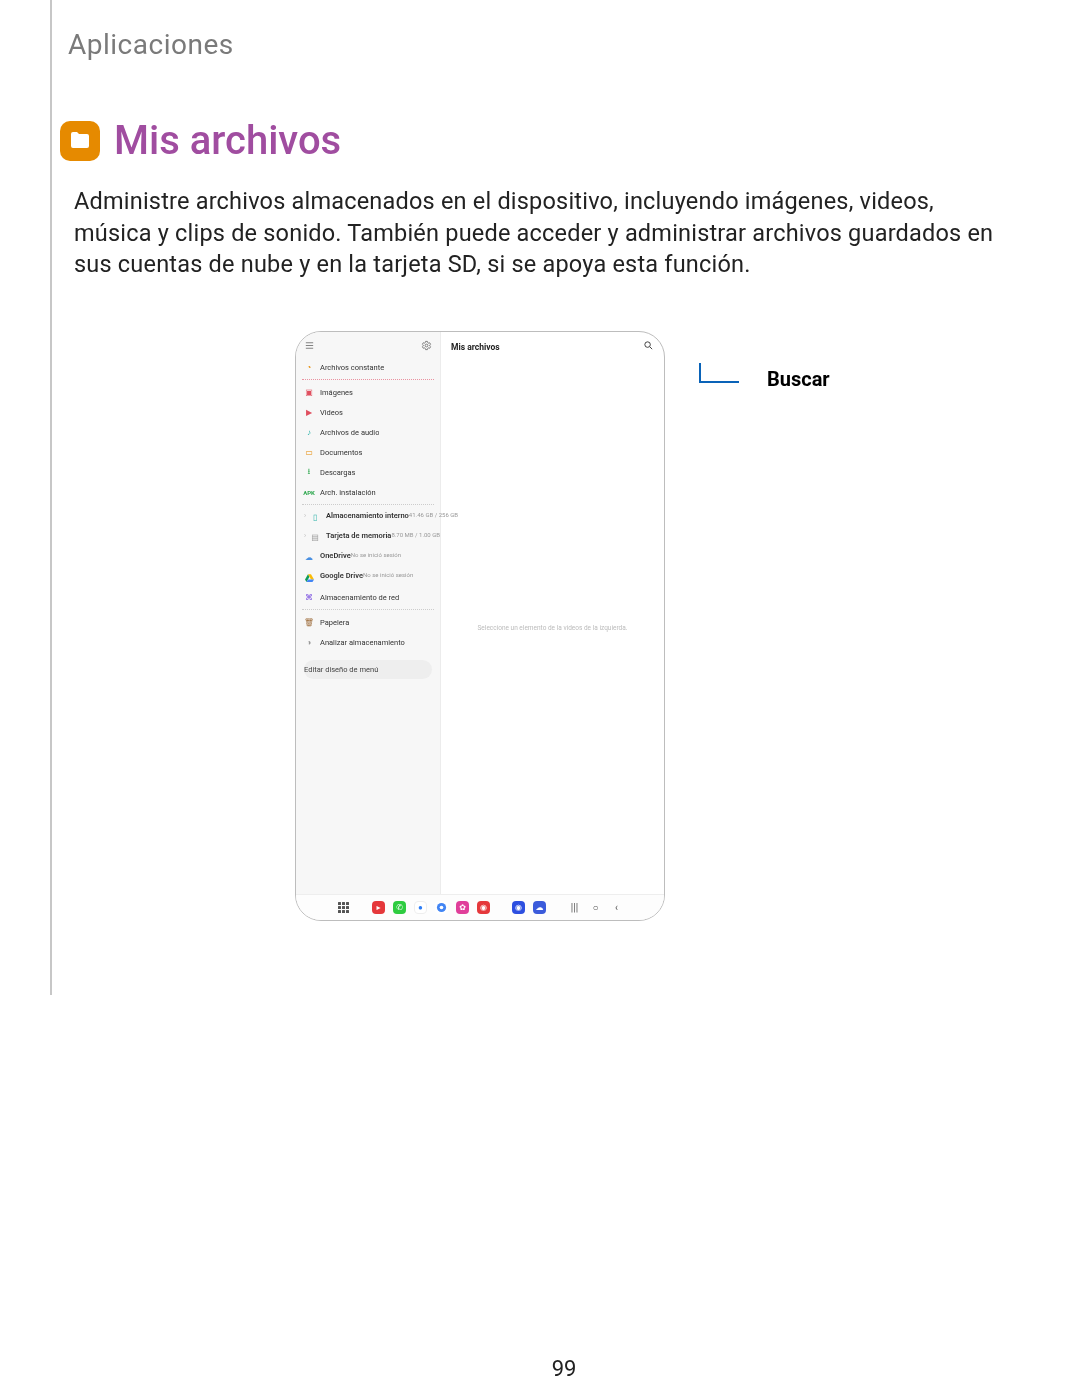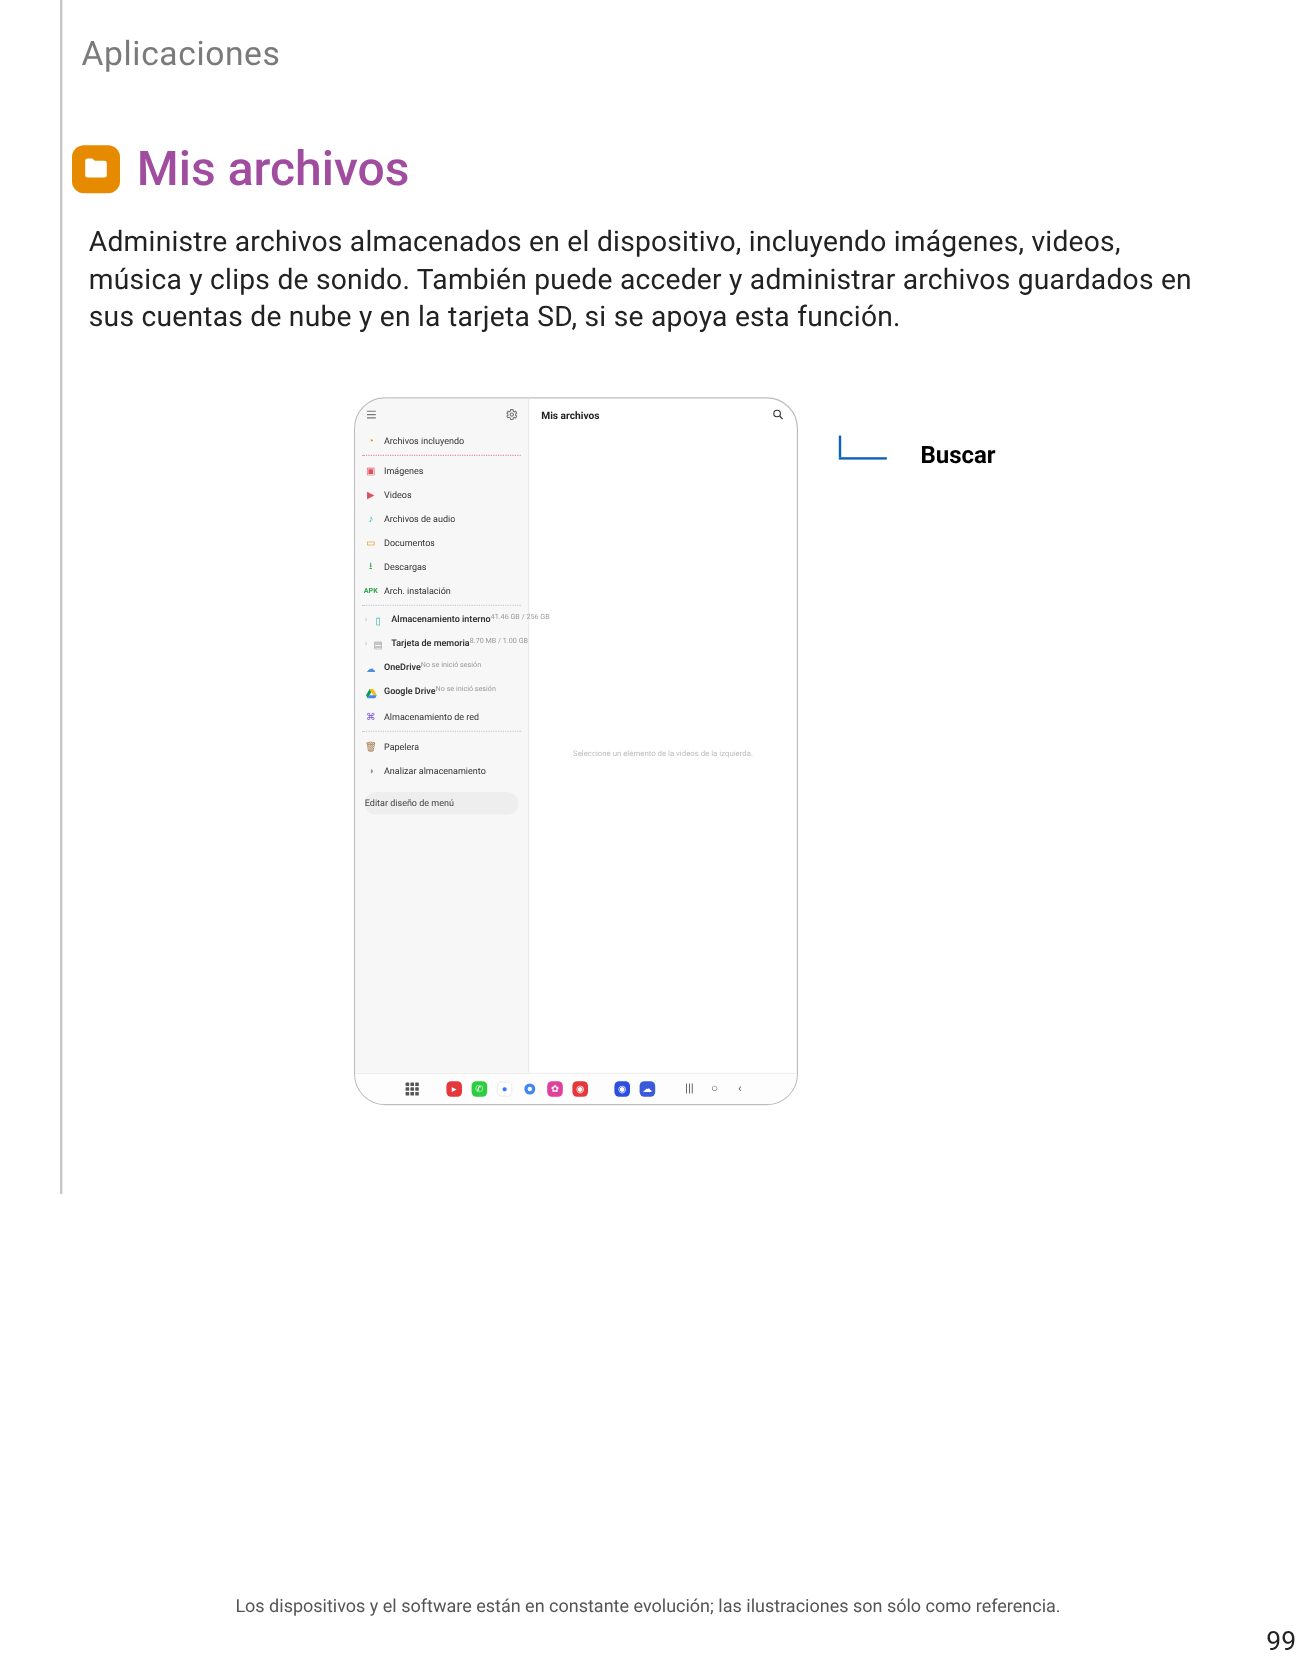--- a/index.html
+++ b/index.html
@@ -40,21 +40,21 @@
   .main-header svg { width: 11px; height: 11px; stroke:#333; }
   .main-empty { flex:1; display:flex; align-items:center; justify-content:center; font-size:6.5px; color:#bbb; text-align:center; padding: 0 8px; }
 
   .device-taskbar { height: 26px; background:#fdfdfd; border-top:1px solid #eee; display:flex; align-items:center; justify-content:center; gap:8px; }
   .tb-ic { width:13px; height:13px; border-radius:4px; display:inline-flex; align-items:center; justify-content:center; font-size:8px; color:#fff; }
   .tb-plain { width:13px; height:13px; display:inline-flex; align-items:center; justify-content:center; font-size:10px; color:#555; }
   .tb-grid { width:12px; height:12px; display:grid; grid-template-columns:repeat(3,3px); grid-template-rows:repeat(3,3px); gap:1px; }
   .tb-grid span { background:#555; border-radius:.5px; }
 
   .footer-note { position:absolute; bottom: 50px; left:0; width:100%; text-align:center; font-size: 15px; color:#555; font-style: normal; }
-  .page-num { position:absolute; bottom: 16px; left:0; width:100%; text-align:right; font-size: 22px; color:#222;padding-left:48px; }
+  .page-num { position:absolute; bottom: 16px; left:0; width:100%; text-align:center; font-size: 22px; color:#222;padding-left:48px; }
 
   
   .c-orange{color:#e68a00}.c-red{color:#e04f5f}.c-teal{color:#2db3a9}.c-blue{color:#4a90e2}.c-green{color:#2fa84f}.c-purple{color:#7a4fe0}.c-brown{color:#a07040}.c-gray{color:#999}
 </style>
 </head>
 <body>
 
 <div class="page">
   <div class="left-rule"></div>
 
@@ -87,21 +87,21 @@
                   <line x1="4" y1="18" x2="20" y2="18"></line>
                 </svg></span>
             <span><svg viewBox="0 0 24 24" fill="none" stroke-width="2">
                   <circle cx="12" cy="12" r="3"></circle>
                   <path d="M19 12a7 7 0 0 0-.1-1l2-1.6-2-3.4-2.4 1a7 7 0 0 0-1.7-1L14 3h-4l-.8 2.9a7 7 0 0 0-1.7 1l-2.4-1-2 3.4L5 11a7 7 0 0 0 0 2l-2 1.6 2 3.4 2.4-1a7 7 0 0 0 1.7 1L10 21h4l.8-2.9a7 7 0 0 0 1.7-1l2.4 1 2-3.4-2-1.6c.1-.3.1-.7.1-1z"></path>
                 </svg></span>
           </div>
 
           <div class="sb-item">
             <span class="ic c-orange">◔</span>
-            <span class="txt">Archivos incluyendo</span>
+            <span class="txt">Archivos constante</span>
           </div>
           <div class="sb-sep"></div>
           <div class="sb-item">
             <span class="ic c-red">▣</span>
             <span class="txt">Imágenes</span>
           </div>
           <div class="sb-item">
             <span class="ic c-red">▶</span>
             <span class="txt">Videos</span>
           </div>
@@ -216,15 +216,14 @@
         <span class="tb-ic" style="background:#2d4fe0">◉</span>
         <span class="tb-ic" style="background:#3b5bdb">☁</span>
         <span style="width:6px"></span>
         <span class="tb-plain">|||</span>
         <span class="tb-plain">○</span>
         <span class="tb-plain">‹</span>
       </div>
     </div>
   </div>
 
-  <div class="footer-note">Los dispositivos y el software están en constante evolución; las ilustraciones son sólo como referencia.</div>
   <div class="page-num">99</div>
 </div>
 
 </body></html>

